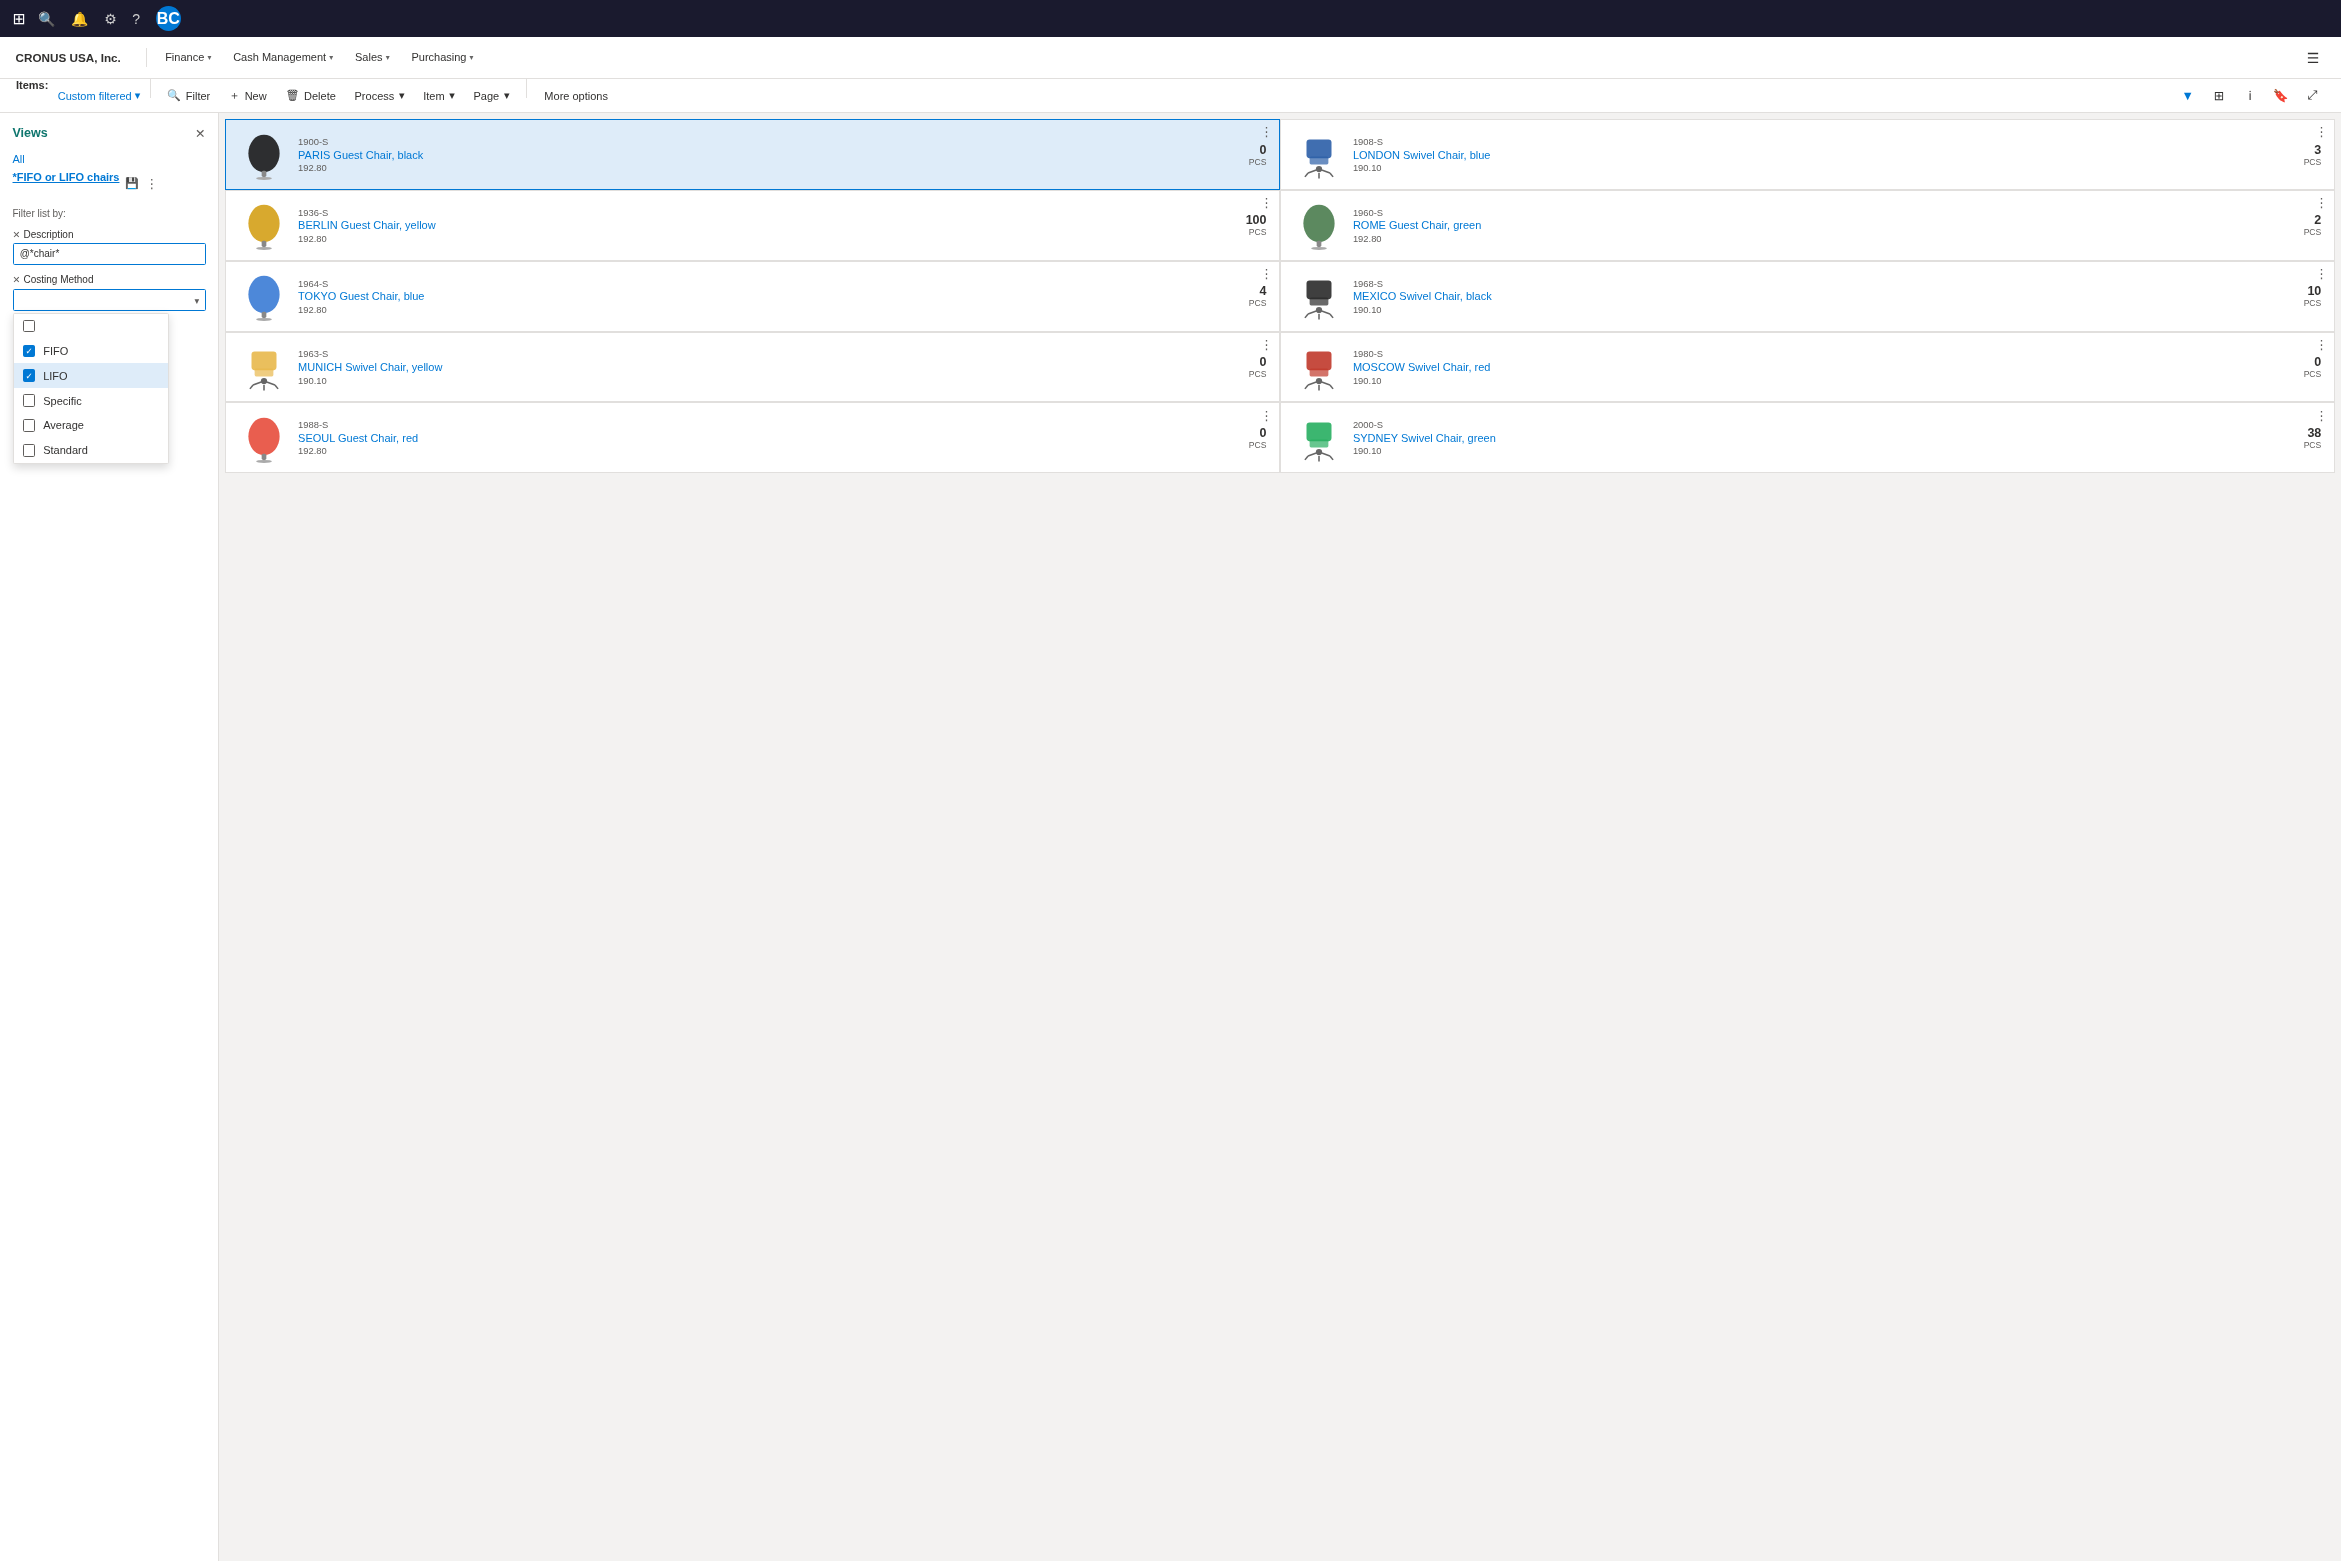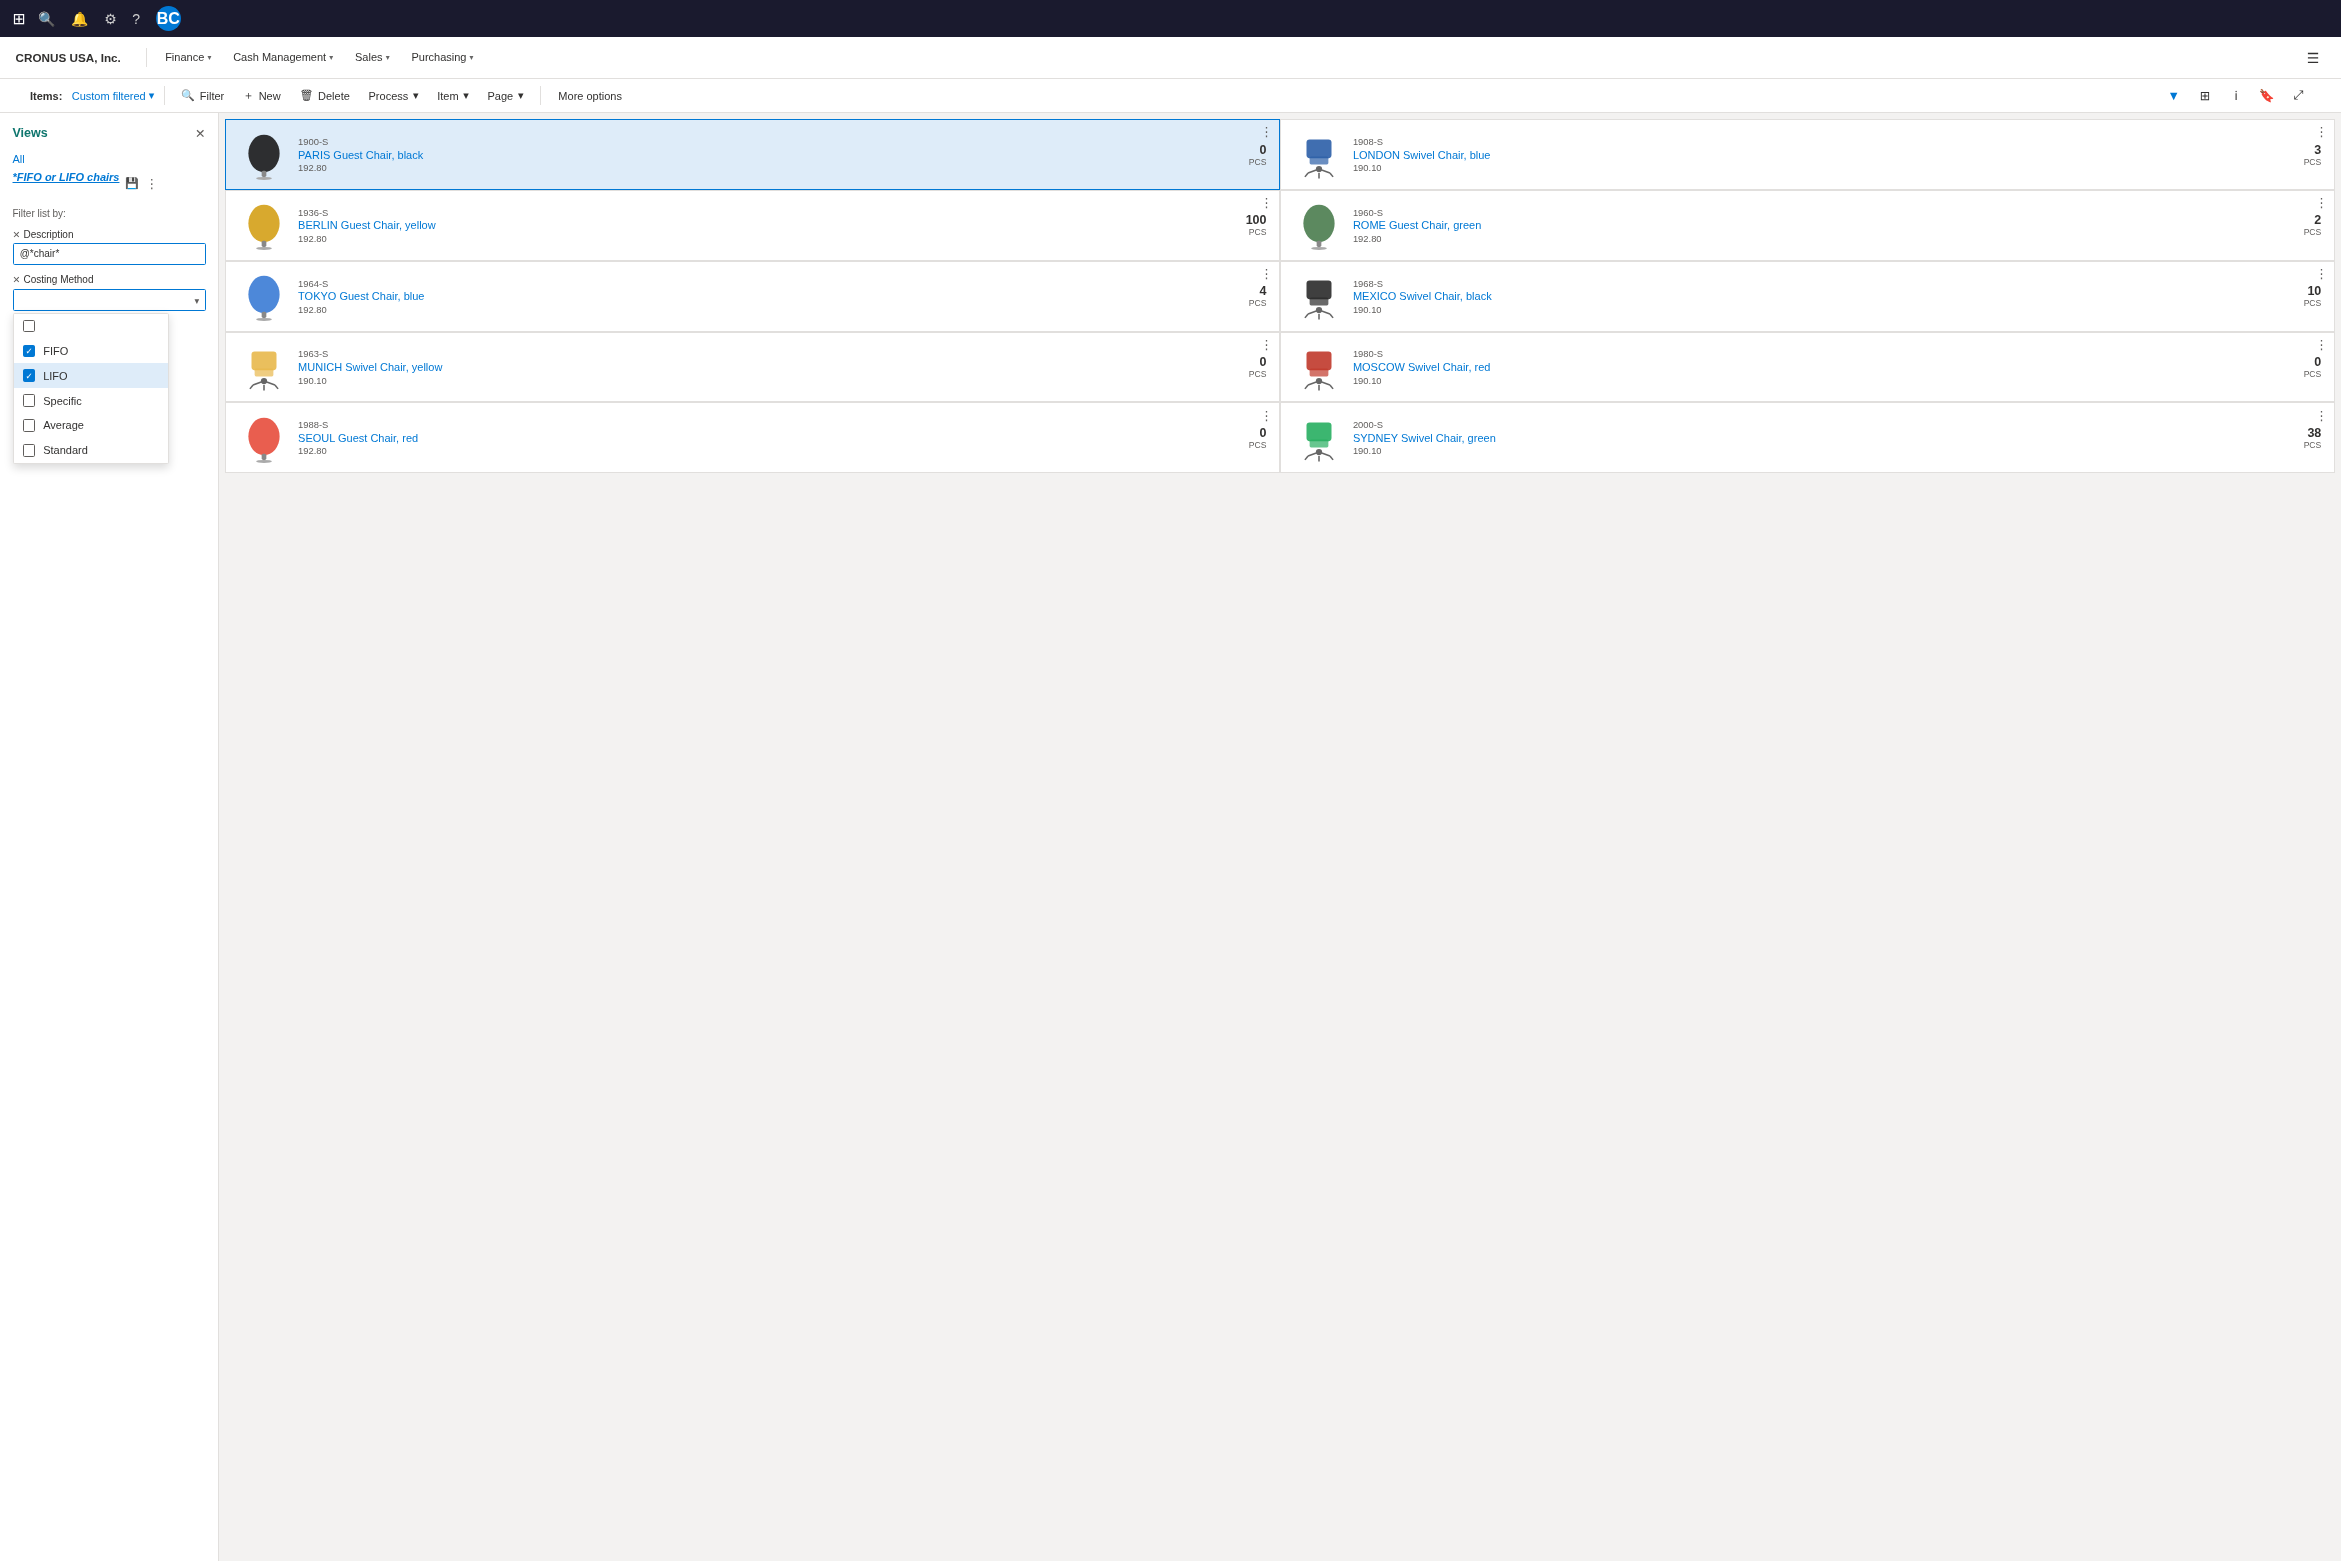--- a/index.html
+++ b/index.html
@@ -52,23 +52,22 @@
       margin-left: auto; font-size: 14px; color: #323130; cursor: pointer;
       display: flex; align-items: center; justify-content: center;
       width: 25px; height: 25px;
     }
 
     
     .toolbar {
       background: #fff;
       border-bottom: 0.8px solid #e1dfdd;
       display: flex;
-      align-items: center;
       height: 34px;
-      padding: 0 30px;
+      padding: 0 16px;
       gap: 3.1px;
     }
     .toolbar-label { font-size: 11px; color: #323130; font-weight: 600; margin-right: 6.2px; }
     .toolbar-filter-label {
       font-size: 11px; color: #0078d4; cursor: pointer;
       display: flex; align-items: center; gap: 3.1px;
     }
     .toolbar-divider { width: 0.8px; height: 19px; background: #e1dfdd; margin: 0 6.2px; }
     .toolbar-btn {
       display: flex; align-items: center; gap: 4.7px;
@@ -105,21 +104,20 @@
       display: flex; align-items: center; justify-content: space-between;
       margin-bottom: 12.5px;
     }
     .filter-panel-title { font-size: 12.5px; font-weight: 600; color: #0f766e; }
     .filter-close { font-size: 12.5px; cursor: pointer; color: #605e5c; border: none; background: none; }
     .filter-all-link { color: #0078d4; font-size: 11px; cursor: pointer; margin-bottom: 6.2px; display: block; }
     .filter-view-link {
       color: #0078d4; font-size: 11px; cursor: pointer; font-weight: 600;
       text-decoration: underline; display: flex; align-items: center; gap: 6.2px;
       margin-bottom: 12.5px;
-      font-style: italic;
     }
     .filter-view-actions { display: flex; align-items: center; gap: 6.2px; color: #605e5c; }
     .filter-section-title { font-size: 10px; color: #605e5c; margin-bottom: 9.4px; }
     .filter-row { margin-bottom: 9.4px; }
     .filter-row-label {
       display: flex; align-items: center; gap: 3.1px;
       font-size: 10px; color: #323130; margin-bottom: 3.1px;
     }
     .filter-row-label .x-btn { font-size: 9.4px; color: #605e5c; cursor: pointer; }
     .filter-input {

